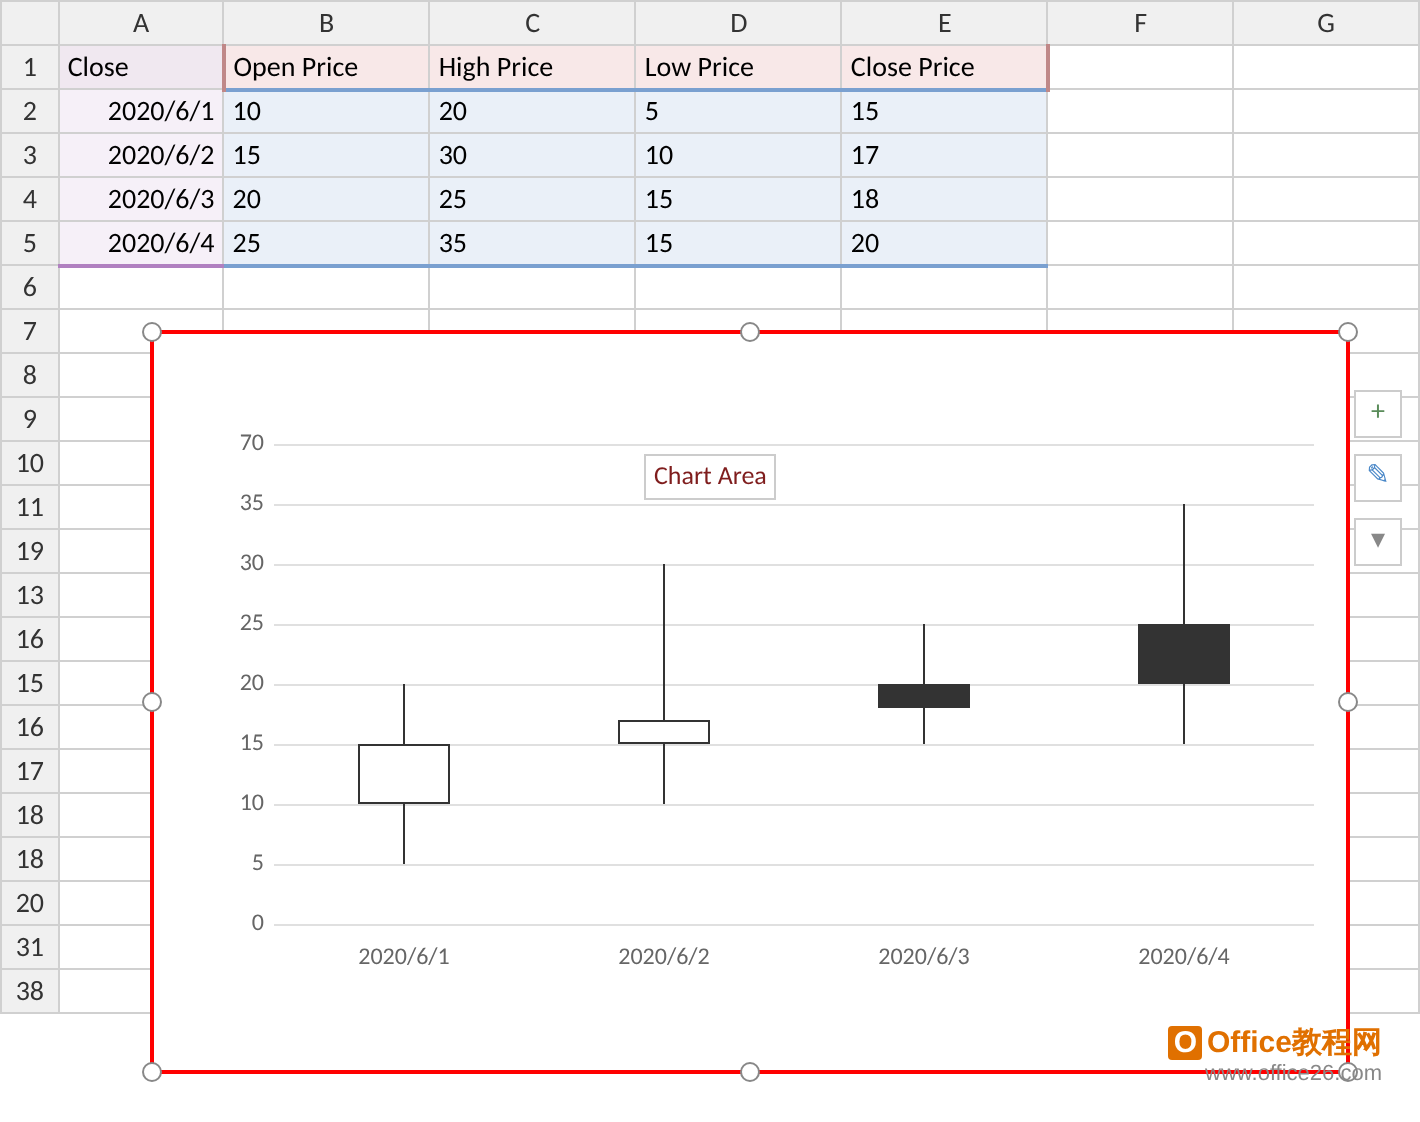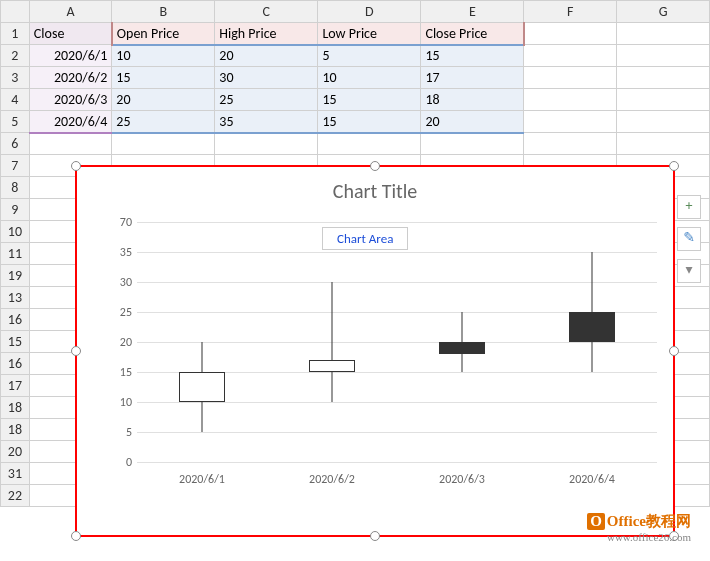--- a/index.html
+++ b/index.html
@@ -82,23 +82,23 @@
     text-align: center;
     font-size: 20px;
     color: #666;
     padding: 12px 0 6px 0;
   }
   .chart-area-label {
     position: absolute;
     top: 60px;
     left: 245px;
     border: 1px solid #ccc;
-    padding: 3px 14px;
+    padding: 3px 4px;
     font-size: 13px;
-    color: #1d4ed8;
+    color: #7f1d1d;
     background: #fff;
   }
   .plot {
     position: absolute;
     top: 55px;
     left: 60px;
     width: 520px;
     height: 240px;
   }
   .gridline {
@@ -167,21 +167,21 @@
     font-size: 14px;
     color: #5a8c5a;
   }
   .wm {
     position: absolute;
     bottom: -8px;
     right: -18px;
     font-size: 15px;
     font-weight: bold;
     color: #e07000;
-    font-family: Liberation Serif, serif;
+    font-family: Liberation Sans, sans-serif;
   }
   .wm .url { display:block; font-size:11px; color:#888; font-weight:normal; text-align:right;}
   .wm .box { display:inline-block; background:#e07000; color:#fff; padding:0 3px; margin-right:2px; border-radius:2px;}
 </style>
 </head>
 <body>
 
 <table class="sheet">
   <colgroup>
     <col style="width:28px">
@@ -409,21 +409,21 @@
         <th class="rowhdr">31</th>
         <td></td>
         <td></td>
         <td></td>
         <td></td>
         <td></td>
         <td></td>
         <td></td>
       </tr>
   <tr>
-        <th class="rowhdr">22</th>
+        <th class="rowhdr">38</th>
         <td></td>
         <td></td>
         <td></td>
         <td></td>
         <td></td>
         <td></td>
         <td></td>
       </tr>
 </tbody>
   </table>
@@ -435,21 +435,20 @@
   <div class="handle" style="top:50%;left:-6px;margin-top:-5px"></div>
   <div class="handle" style="top:50%;right:-6px;margin-top:-5px"></div>
   <div class="handle" style="bottom:-6px;left:-6px"></div>
   <div class="handle" style="bottom:-6px;left:50%;margin-left:-5px"></div>
   <div class="handle" style="bottom:-6px;right:-6px"></div>
 
   <div class="side-btn" style="top:28px;color:#5a8c5a">+</div>
   <div class="side-btn" style="top:60px;color:#4a88c8">✎</div>
   <div class="side-btn" style="top:92px;color:#888">▾</div>
 
-  <div class="chart-title">Chart Title</div>
   <div class="chart-area-label">Chart Area</div>
 
   <div class="plot" id="plot">
       <div class="gridline" style="top: 240px;"></div>
       <div class="ylabel" style="top: 240px;">0</div>
       <div class="gridline" style="top: 210px;"></div>
       <div class="ylabel" style="top: 210px;">5</div>
       <div class="gridline" style="top: 180px;"></div>
       <div class="ylabel" style="top: 180px;">10</div>
       <div class="gridline" style="top: 150px;"></div>

